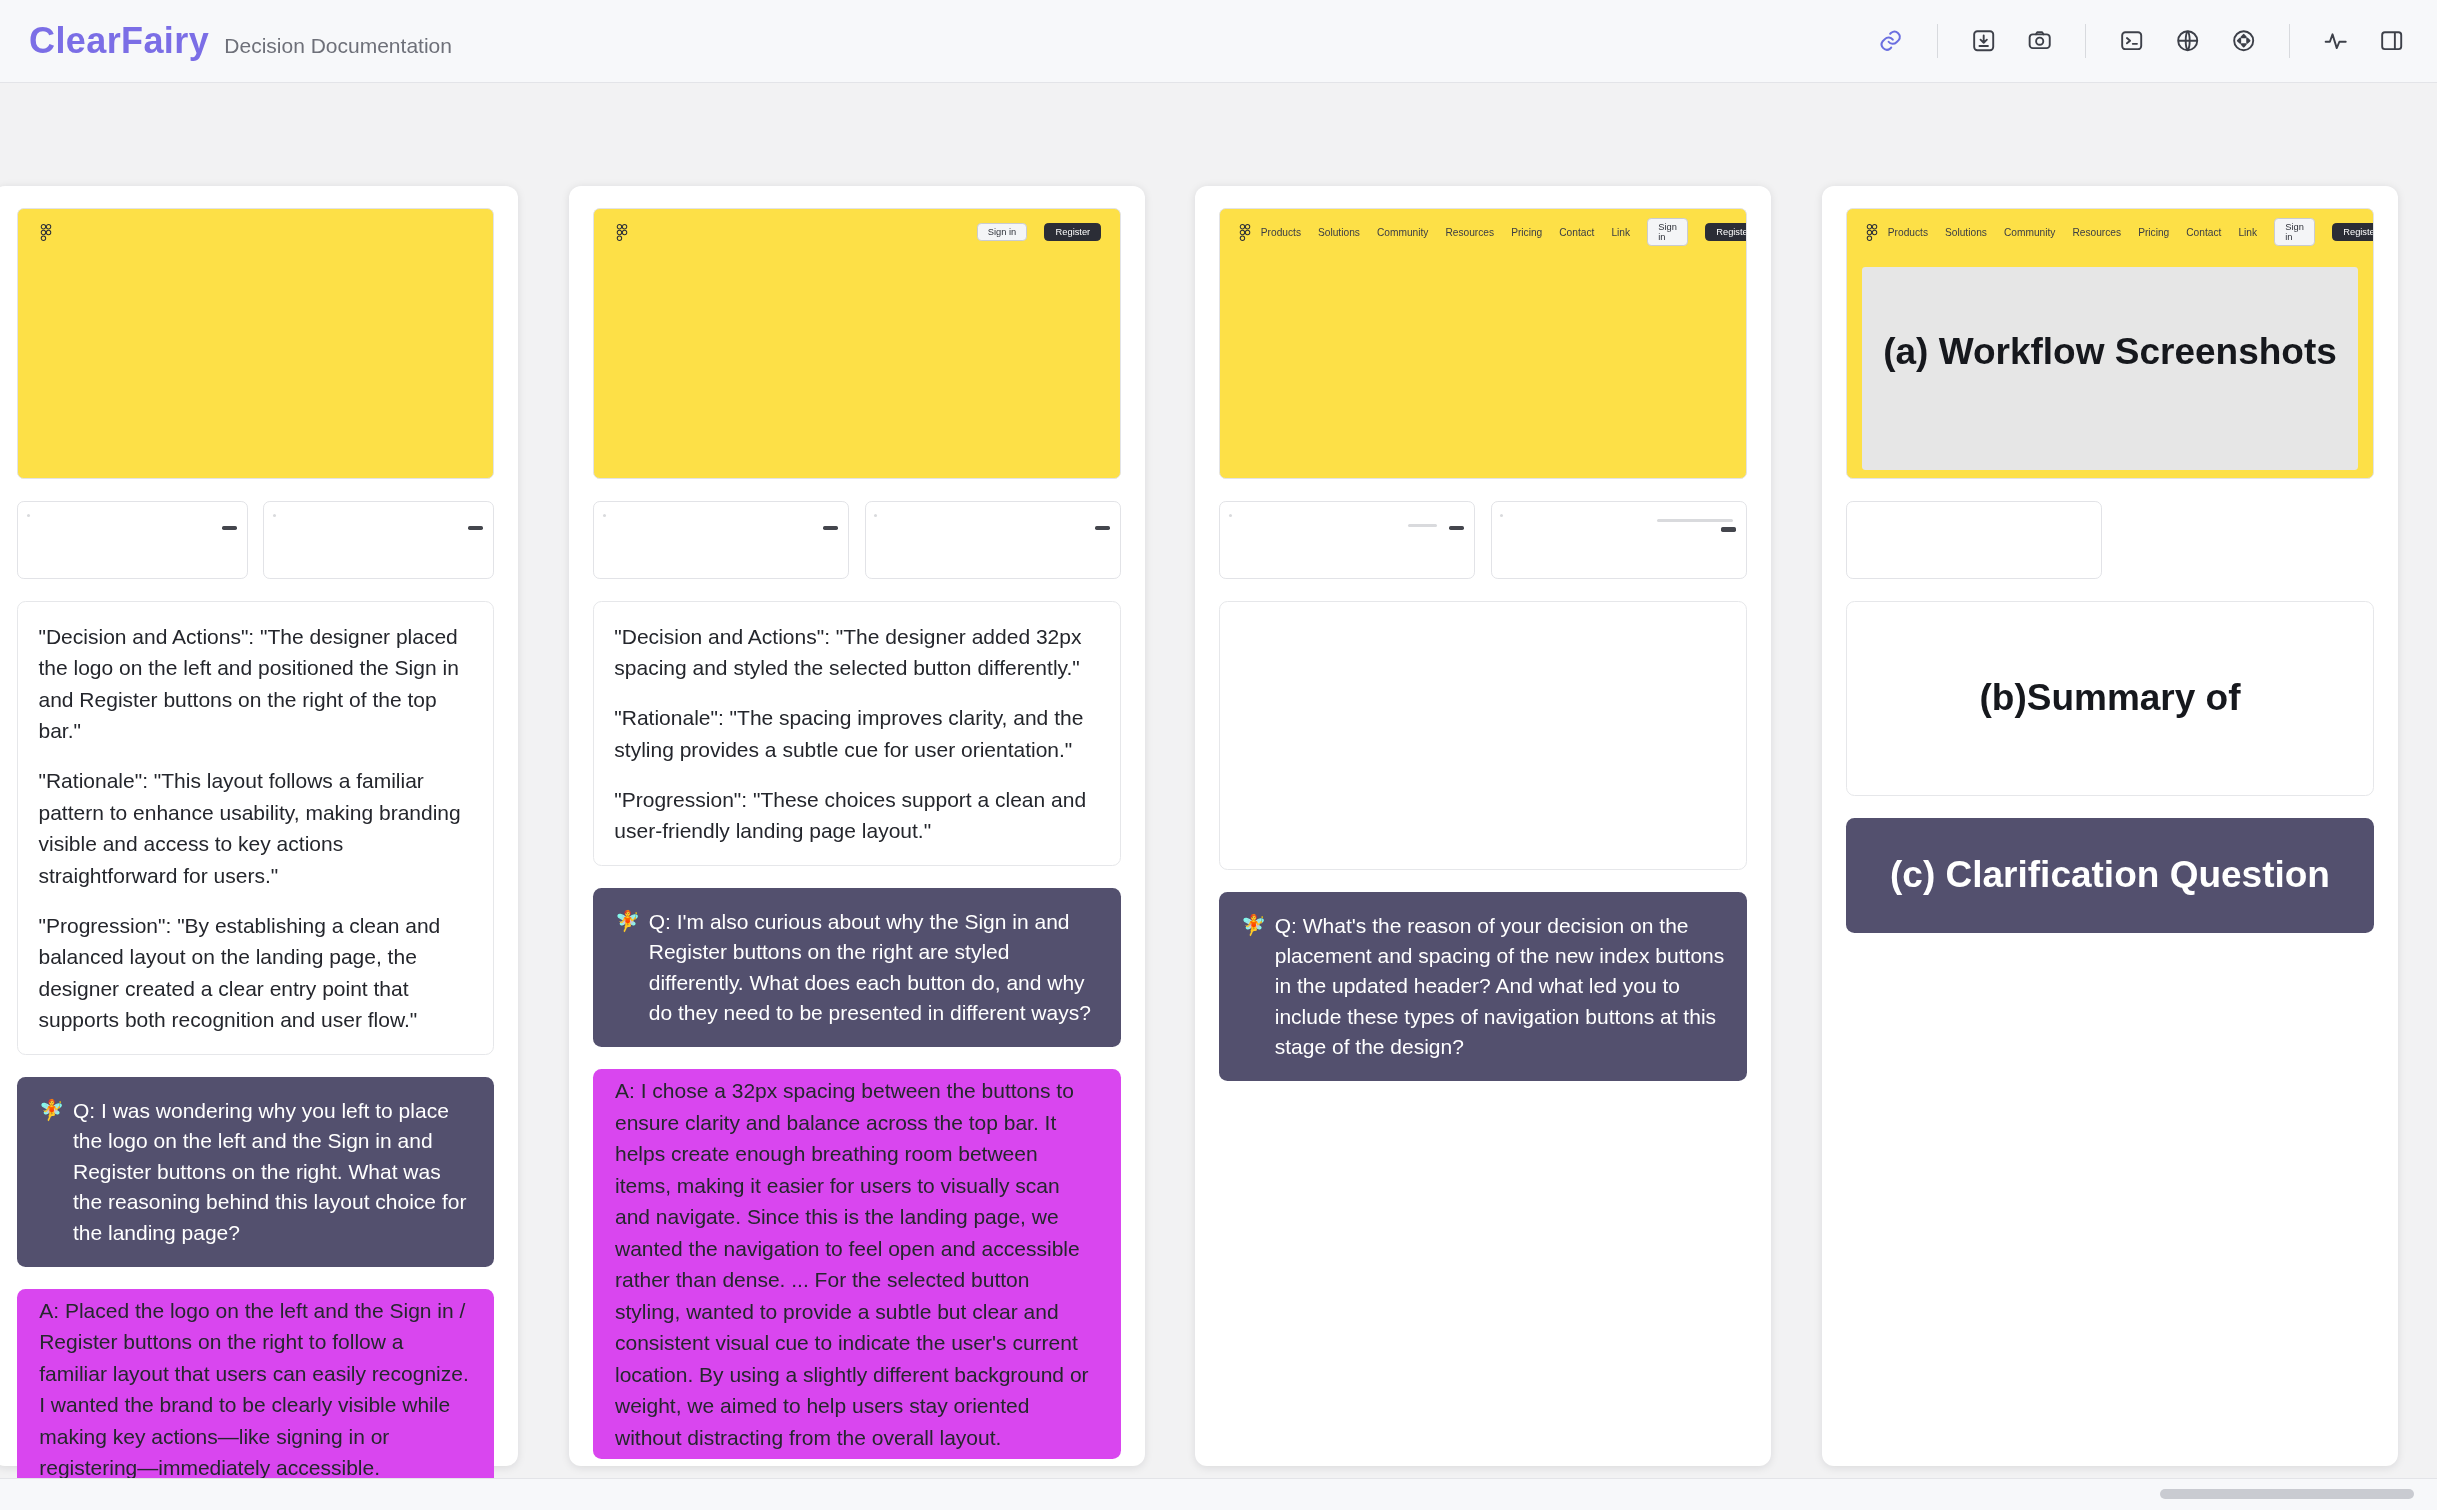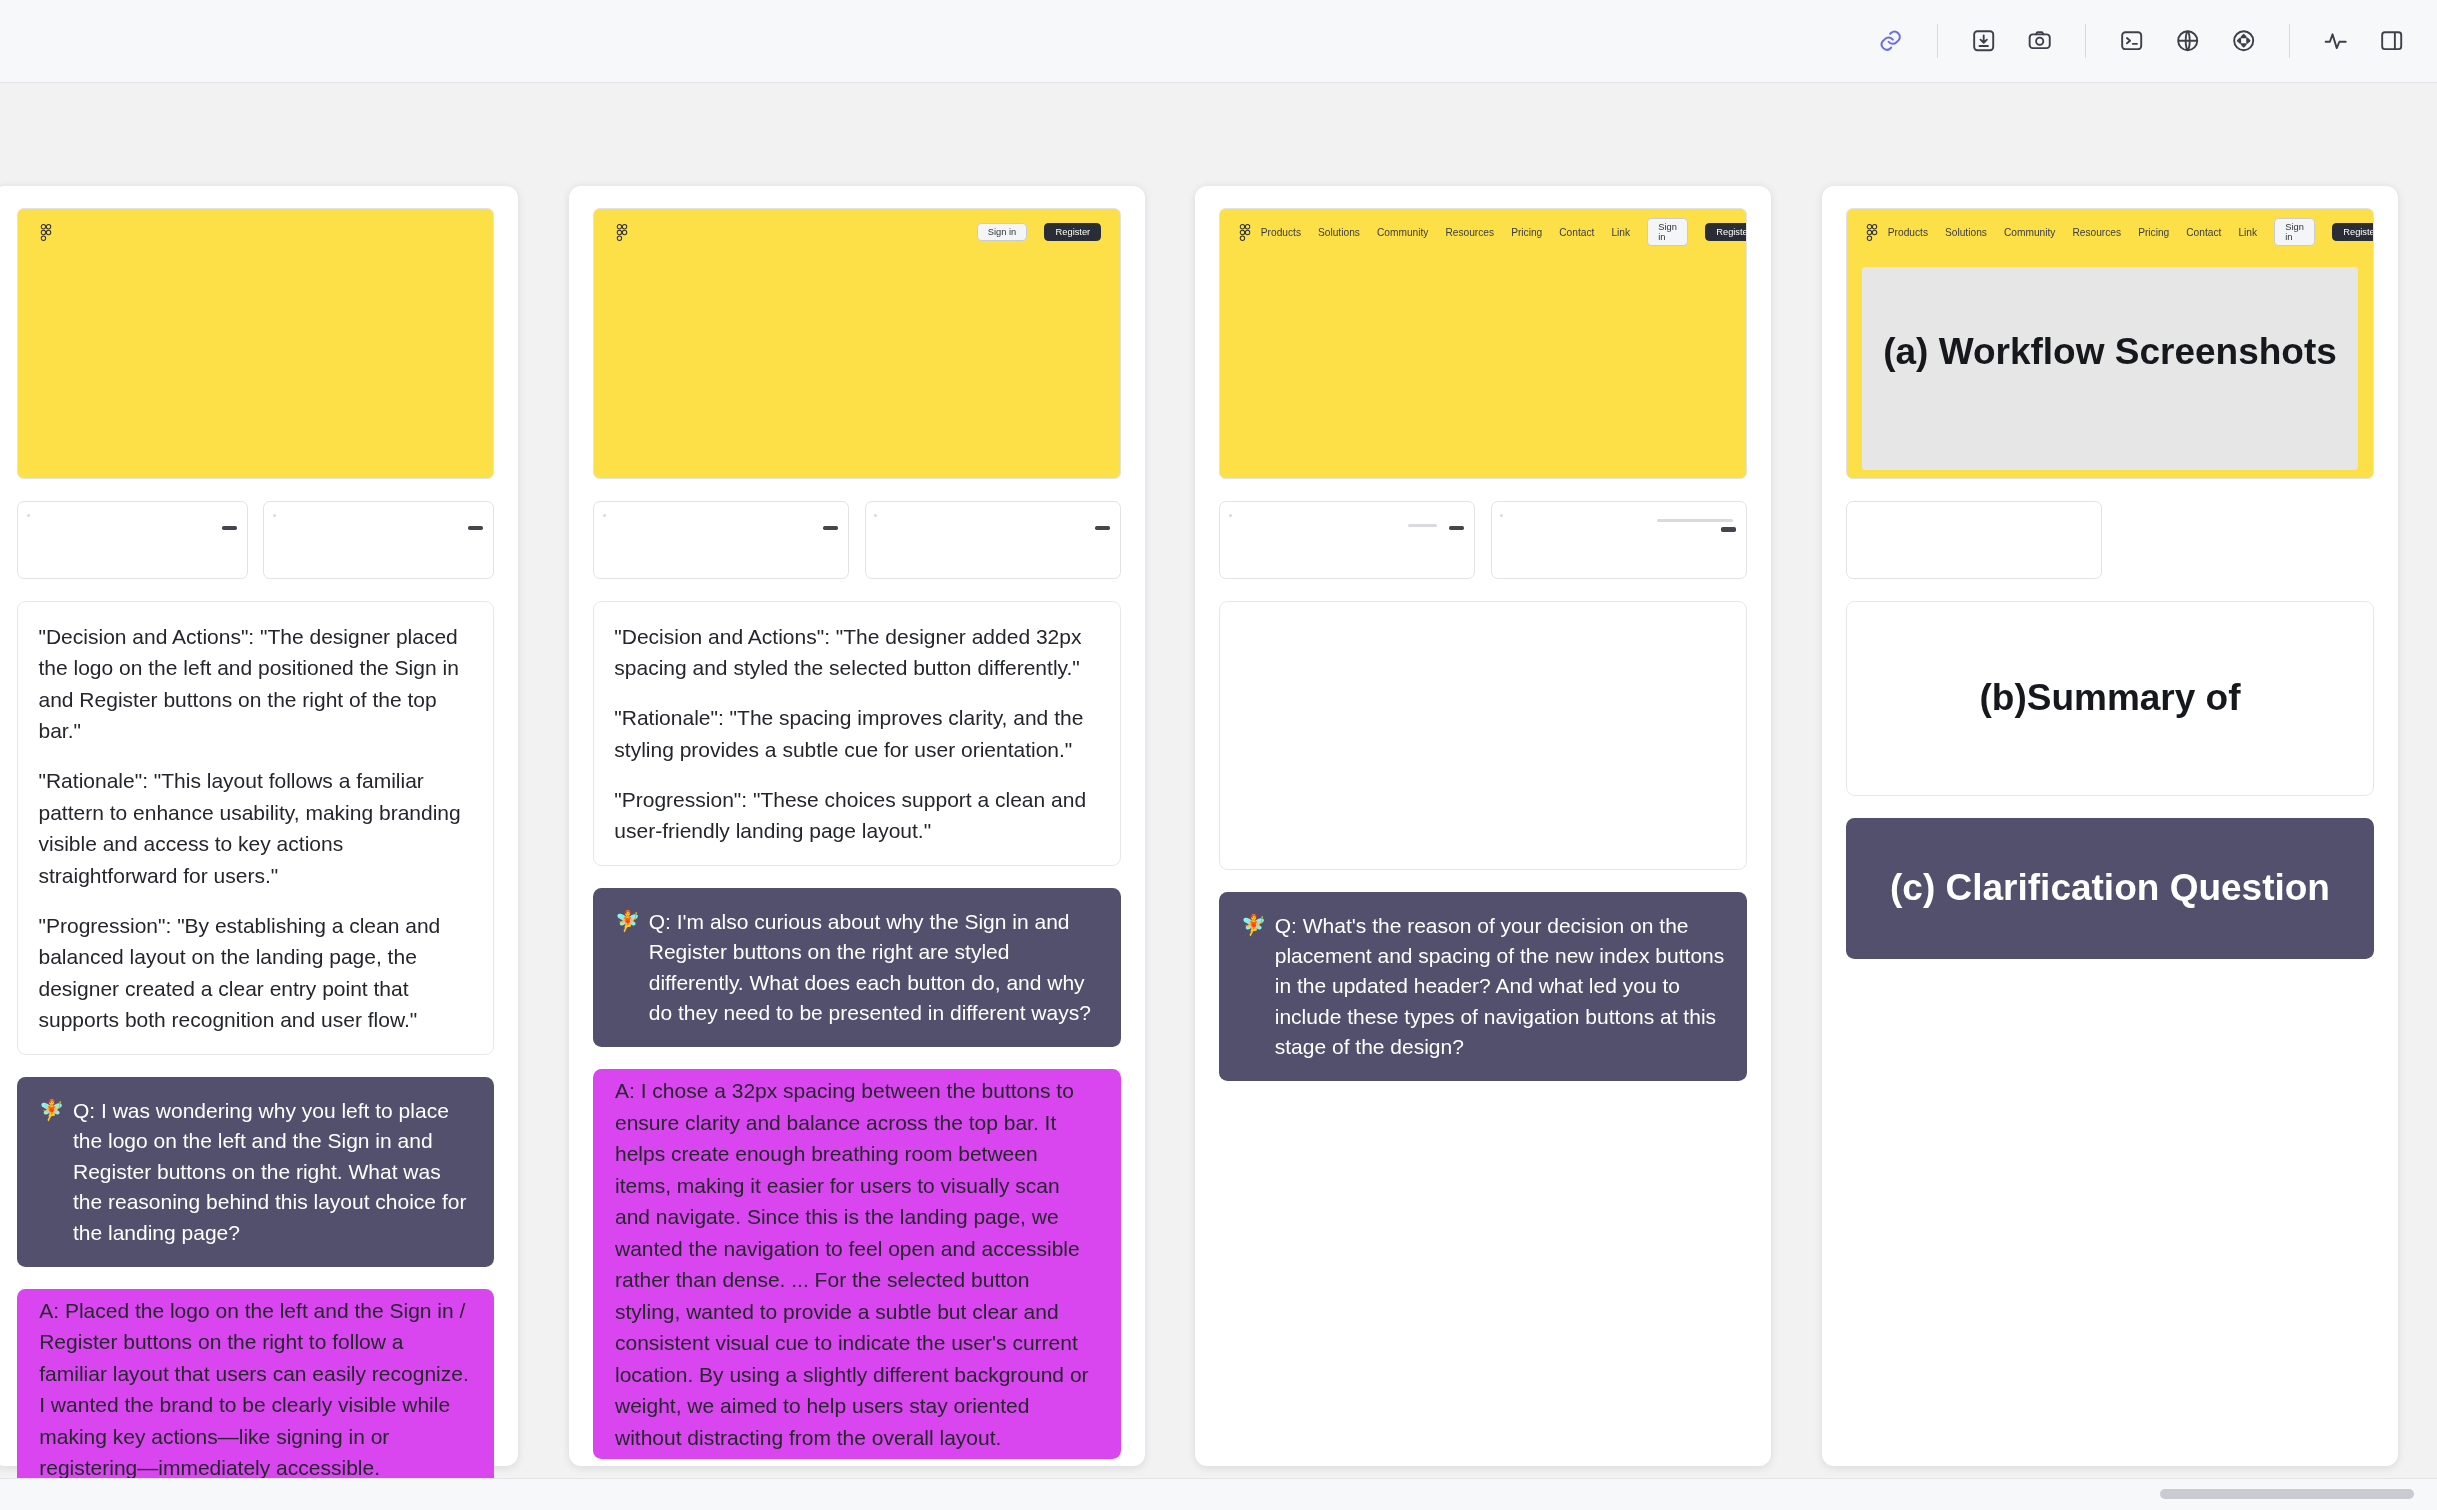--- a/index.html
+++ b/index.html
@@ -208,20 +208,24 @@
     width: 254px;
     height: 10.2px;
     border-radius: 5.1px;
     background: #c9cbd1;
   }
 </style>
 </head>
 <body>
 
 <div class="topbar">
+  <div class="brand">
+    <div class="brand-logo"><span>Clear</span><span>Fairy</span></div>
+    <div class="brand-sub">Decision Documentation</div>
+  </div>
 
   <div class="topbar-right">
     <div class="tb-icon">
       <svg width="25.4" height="25.4" viewBox="0 0 24 24" fill="none" stroke="#6b6fe0" stroke-width="1.9" stroke-linecap="round">
           <path d="M10 13a5 5 0 0 0 7.5.5l2-2A5 5 0 0 0 12.5 4.5l-1 1"></path>
           <path d="M14 11a5 5 0 0 0-7.5-.5l-2 2A5 5 0 0 0 11.5 19.5l1-1"></path>
         </svg>
     </div>
     <div class="tb-divider"></div>
     <div class="tb-icon">
@@ -441,21 +445,21 @@
       <div class="thumb"></div>
       <div class="thumb" style="visibility:hidden;"></div>
     </div>
 
     <div class="placeholder-box" style="margin-top:22px;height:195px;display:flex;align-items:center;justify-content:center;">
       <div class="label-big">
         <div>(b)Summary of</div>
       </div>
     </div>
 
-    <div class="qcard" style="margin-top:22px;height:141px;align-items:center;justify-content:center;">
+    <div class="qcard" style="margin-top:22px;height:115px;align-items:center;justify-content:center;">
       <div class="label-big light">(c) Clarification Question</div>
     </div>
 
   </div>
 
   <div class="hscroll">
     <div class="thumbbar"></div>
   </div>
 </div>
 

